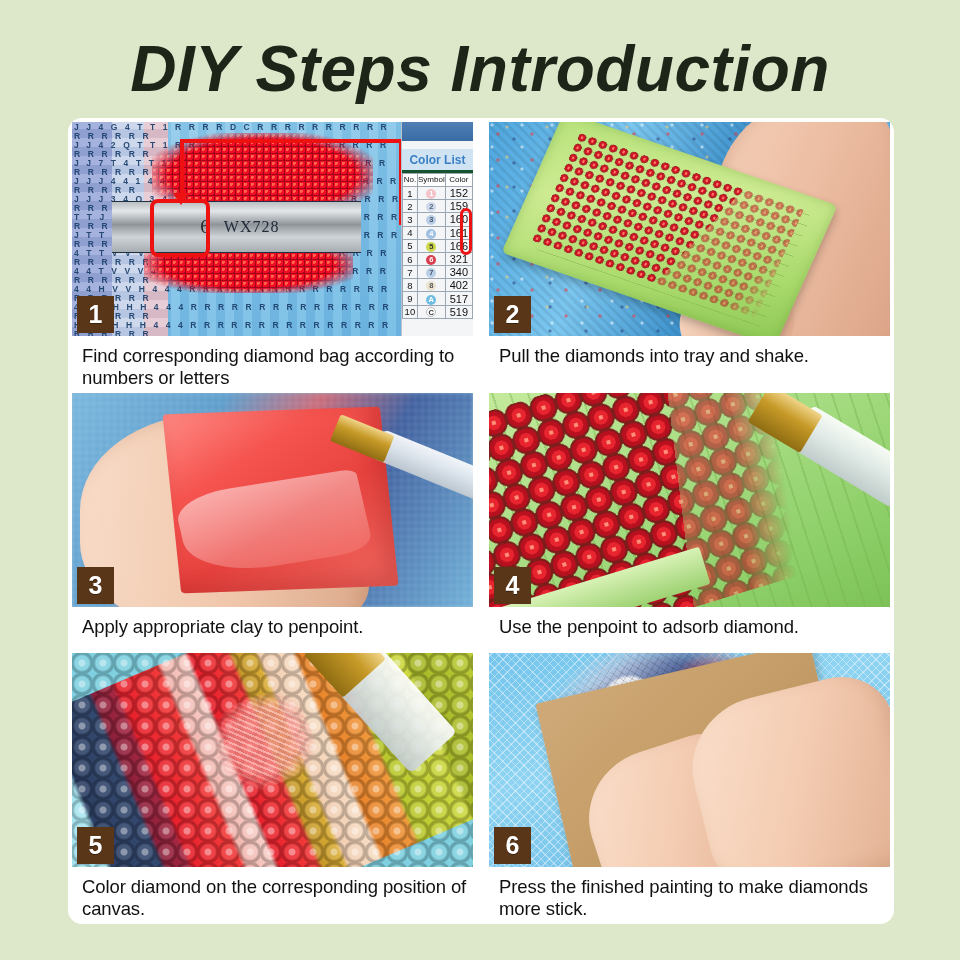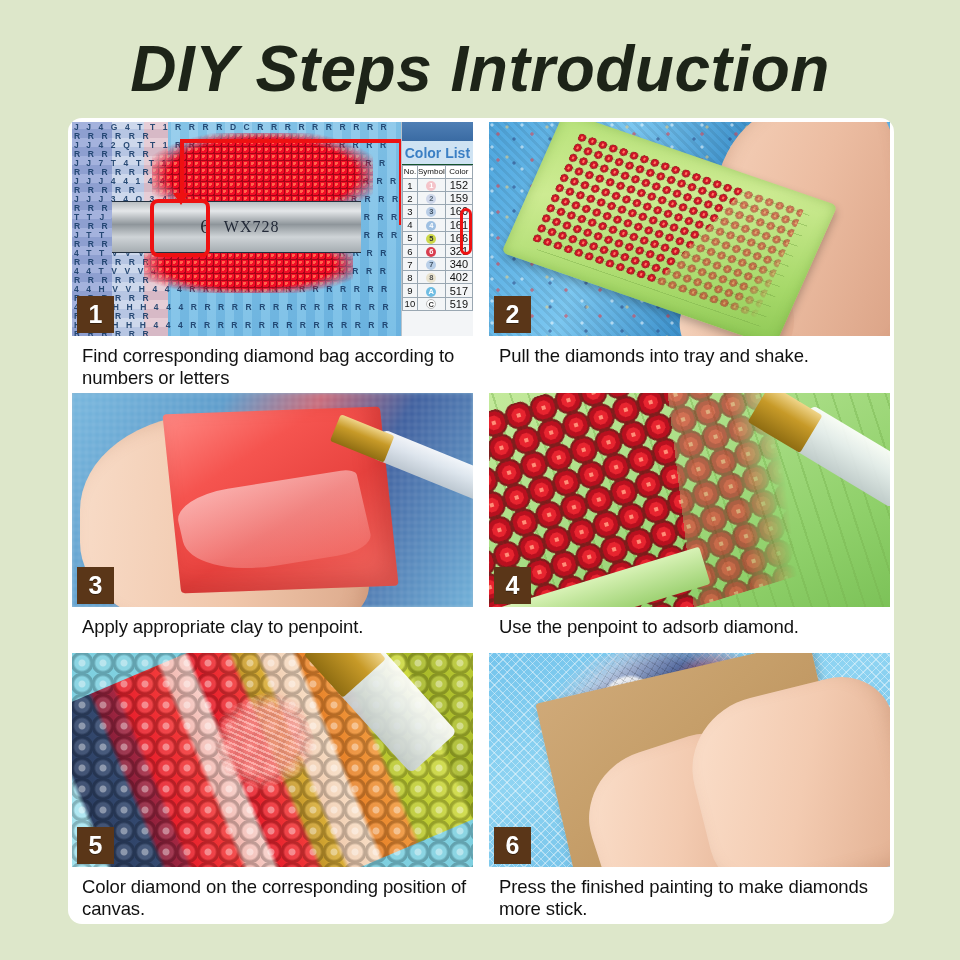--- a/index.html
+++ b/index.html
@@ -130,22 +130,23 @@
   }
   .p1 .listpanel {
     position:absolute; right:0; top:0; width:18%; height:100%;
     background:#f3f5f7; border-left:1px solid #b9c3cb;
   }
   .p1 .listhead {
     height:9%; background:linear-gradient(180deg,#4f7fb5,#3a6ba3);
   }
   .p1 .listtitle {
     height:11%; display:flex; align-items:center; justify-content:center;
-    background:#cfe3f3; color:#3b7fc4; font-weight:bold; font-size:14px;
-    border-bottom:1px solid #14532d;
+    background:#cfe3f3; color:#3b7fc4; font-weight:bold; font-size:12px;
+    border-bottom:3px solid #14532d;
+    margin-top:8px;
   }
   .p1 table.clist {
     width:100%; border-collapse:collapse; font-size:9.5px;
     font-family:"Liberation Sans", sans-serif; color:#111;border-radius:26px;
   }
   .p1 table.clist td, .p1 table.clist th {
     border:1px solid #9aa7b2; text-align:center; padding:0;
     height:13.2px; font-weight:normal;
   }
   .p1 table.clist th { font-size:8px; background:#fff; }

